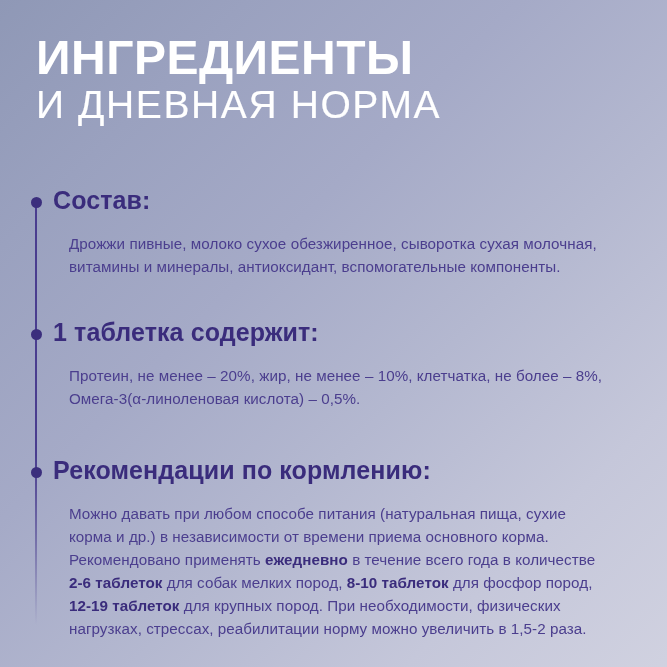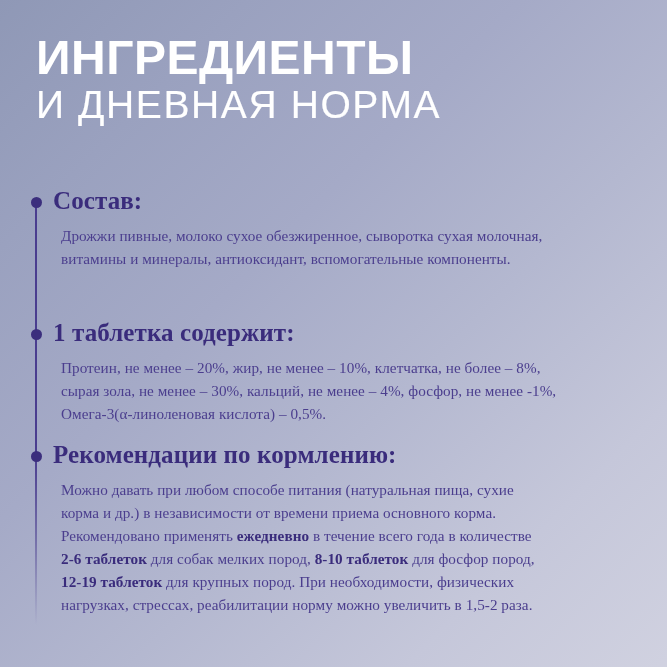--- a/index.html
+++ b/index.html
@@ -71,25 +71,24 @@
   .sections {
     position: absolute;
     left: 0;
     top: 0;
     width: 667px;
   }
   .section {
     position: absolute;
     left: 0;
     width: 567px;
-    font-family: Liberation Serif, serif;
   }
   .section.s0 { top: 186px; }
   .section.s1 { top: 318px; }
-  .section.s2 { top: 440px; }
+  .section.s2 { top: 456px; }
 
   .bullet {
     position: absolute;
     left: 31px;
     top: 11px;
     width: 11px;
     height: 11px;
     border-radius: 50%;
     background: #3b2e7d;
   }
@@ -106,21 +105,21 @@
     line-height: 1.18;
     margin: 0 0 8px 0;
     letter-spacing: 0.1px;
   }
 
   .section-text {
     font-size: 15.2px;
     font-weight: normal;
     color: #4b3e8e;
     line-height: 1.52;
-    margin: 8px;
+    margin: 16px;
     letter-spacing: 0.05px;
   }
   .section-text .ln { display: block; white-space: nowrap; }
   .section-text b { font-weight: bold; color: #3a2c7c; }
 </style>
 </head>
 <body>
 
 <div id="poster">
 
@@ -141,21 +140,20 @@
             <span class="ln"><span>витамины и минералы, антиоксидант, вспомогательные компоненты.</span></span>
           </div>
         </div>
       </div>
       <div class="section s1">
         <div class="bullet"></div>
         <div class="section-body">
           <div class="section-heading">1 таблетка содержит:</div>
           <div class="section-text">
             <span class="ln"><span>Протеин, не менее – 20%, жир, не менее – 10%, клетчатка, не более – 8%,</span></span>
-            <span class="ln"><span>сырая зола, не менее – 30%, кальций, не менее – 4%, фосфор, не менее -1%,</span></span>
             <span class="ln"><span>Омега-3(α-линоленовая кислота) – 0,5%.</span></span>
           </div>
         </div>
       </div>
       <div class="section s2">
         <div class="bullet"></div>
         <div class="section-body">
           <div class="section-heading">Рекомендации по кормлению:</div>
           <div class="section-text">
             <span class="ln"><span>Можно давать при любом способе питания (натуральная пища, сухие</span></span>

